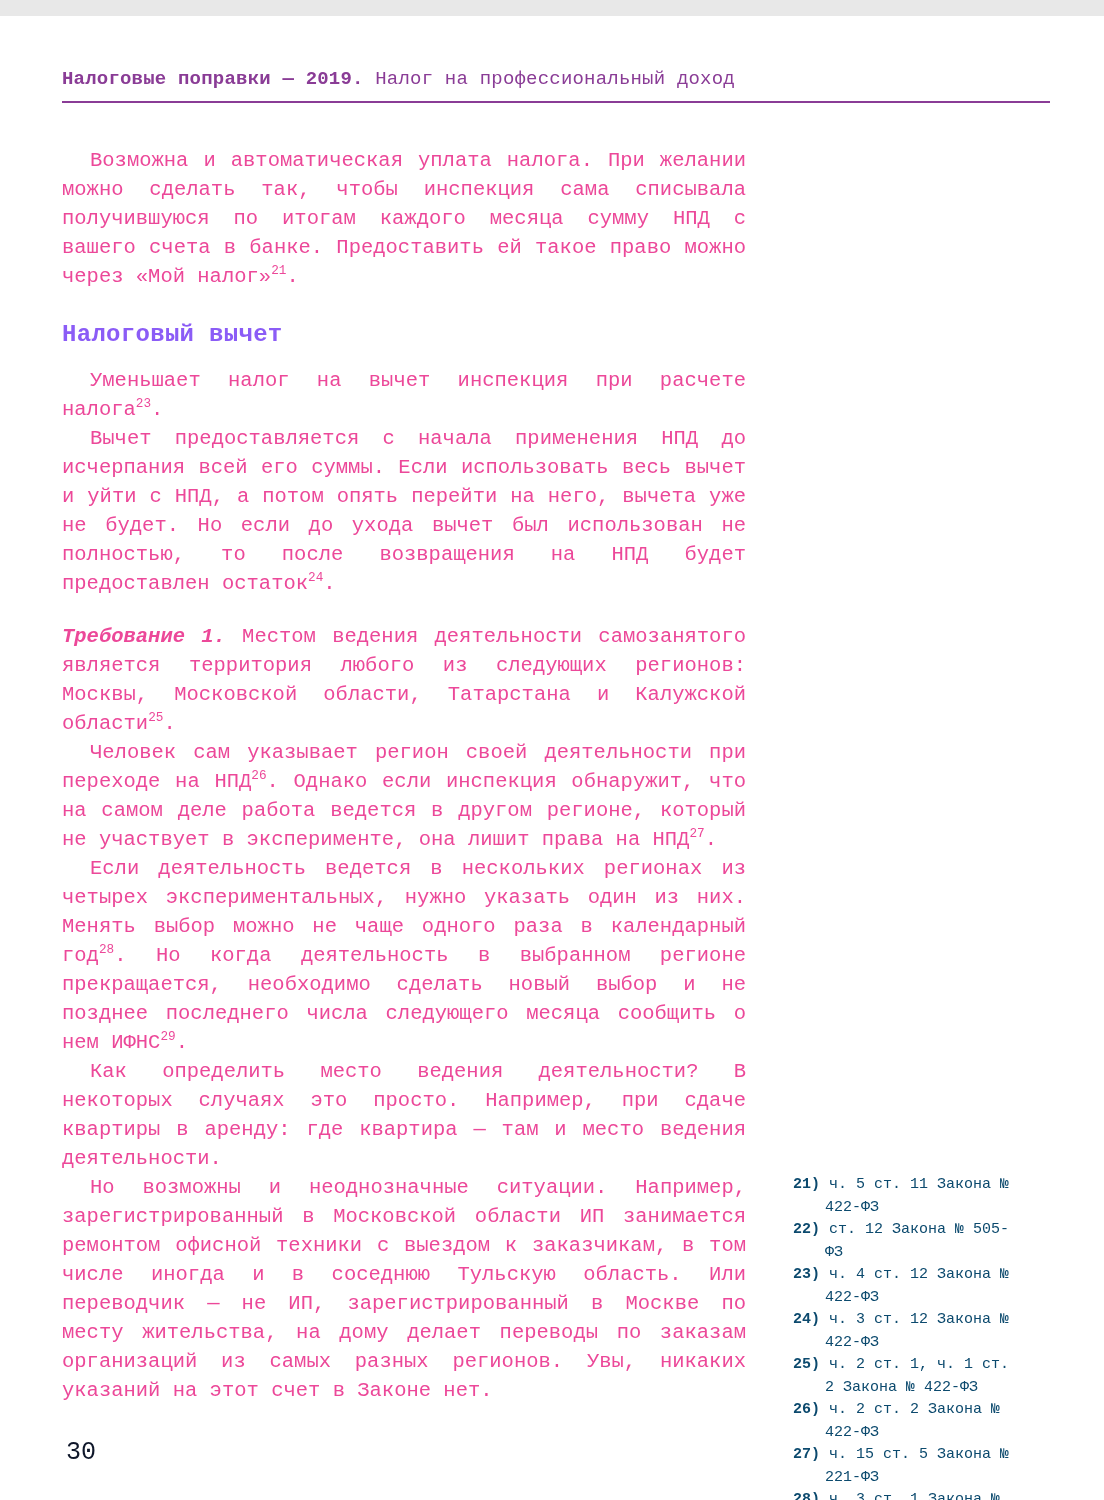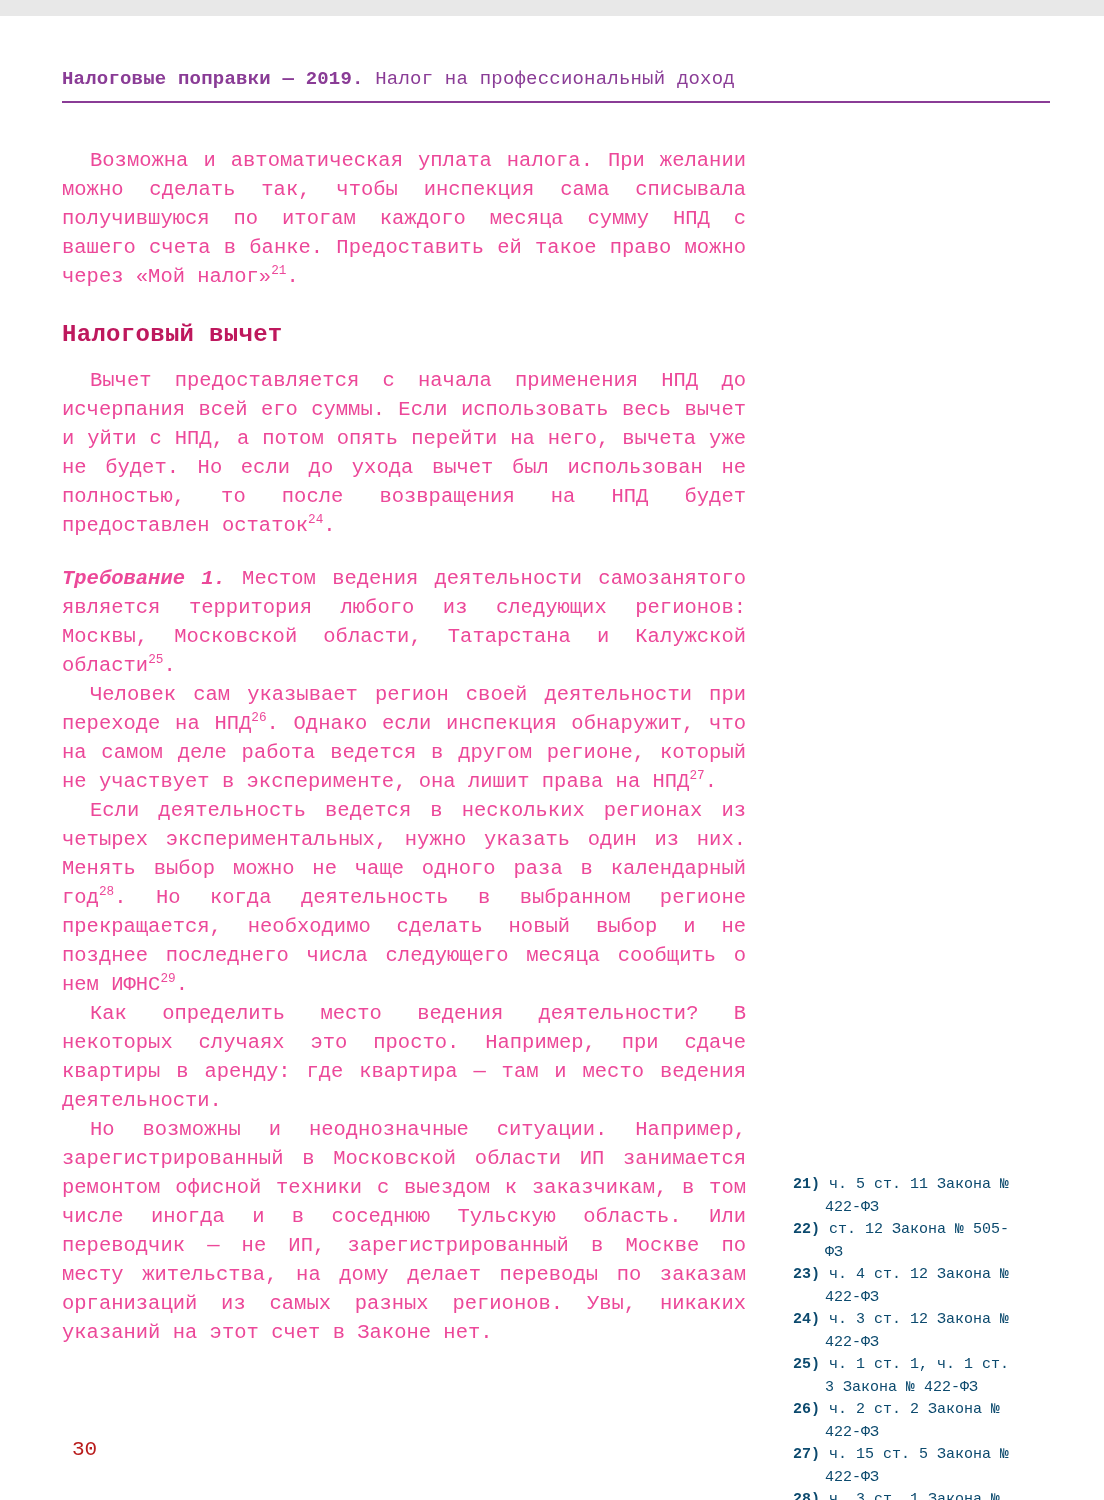--- a/index.html
+++ b/index.html
@@ -46,21 +46,21 @@
     line-height: 29px;
     color: #ec4899;
     text-align: justify;
   }
   .para.indent { text-indent: 28px; }
   .para.gap-above { margin-top: 24px; }
   .section-heading {
     margin: 30px 0 18px 0;
     font-size: 24px;
     font-weight: bold;
-    color: #be185d;
+    color: #8b5cf6;
     letter-spacing: 0.3px;
   }
   .fn-ref {
     font-size: 0.62em;
     line-height: 0;
     vertical-align: super;
   }
   .lead {
     font-weight: bold;
     font-style: italic;
@@ -78,24 +78,24 @@
   }
   .footnote {
     padding-left: 32px;
     text-indent: -32px;
   }
   .fn-num { font-weight: bold; }
 
   
   .page-number {
     position: absolute;
-    left: 72px;
+    left: 66px;
     top: 1422px;
-    font-size: 21px;
-    color: #b91c1c;
+    font-size: 25px;
+    color: #0f172a;
   }
 </style>
 </head>
 <body>
 
 <div class="page">
 
   <header class="page-header">
     <div class="header-line">
       <span class="header-bold">Налоговые поправки — 2019.</span><span class="header-rest"> Налог на профессиональный доход</span>
@@ -103,20 +103,21 @@
     <div class="header-rule"></div>
   </header>
 
   <main class="body-col">
 
     <p class="para indent"><span>Возможна и автоматическая уплата налога. При желании можно сделать так, чтобы инспекция сама списывала получившуюся по итогам каждого месяца сумму НПД с вашего счета в банке. Предоставить ей такое право можно через «Мой налог»</span><sup class="fn-ref">21</sup><span>.</span></p>
 
     <h2 class="section-heading">Налоговый вычет</h2>
 
 
+    <p class="para indent"><span>Уменьшает налог на вычет инспекция при расчете налога</span><sup class="fn-ref">23</sup><span>.</span></p>
 
     <p class="para indent"><span>Вычет предоставляется с начала применения НПД до исчерпания всей его суммы. Если использовать весь вычет и уйти с НПД, а потом опять перейти на него, вычета уже не будет. Но если до ухода вычет был использован не полностью, то после возвращения на НПД будет предоставлен остаток</span><sup class="fn-ref">24</sup><span>.</span></p>
 
 
 
     <p class="para gap-above"><span class="lead">Требование 1.</span><span> Местом ведения деятельности самозанятого является территория любого из следующих регионов: Москвы, Московской области, Татарстана и Калужской области</span><sup class="fn-ref">25</sup><span>.</span></p>
 
     <p class="para indent"><span>Человек сам указывает регион своей деятельности при переходе на НПД</span><sup class="fn-ref">26</sup><span>. Однако если инспекция обнаружит, что на самом деле работа ведется в другом регионе, который не участвует в эксперименте, она лишит права на НПД</span><sup class="fn-ref">27</sup><span>.</span></p>
 
     <p class="para indent"><span>Если деятельность ведется в нескольких регионах из четырех экспериментальных, нужно указать один из них. Менять выбор можно не чаще одного раза в календарный год</span><sup class="fn-ref">28</sup><span>. Но когда деятельность в выбранном регионе прекращается, необходимо сделать новый выбор и не позднее последнего числа следующего месяца сообщить о нем ИФНС</span><sup class="fn-ref">29</sup><span>.</span></p>
@@ -125,22 +126,22 @@
 
     <p class="para indent">Но возможны и неоднозначные ситуации. Например, зарегистрированный в Московской области ИП занимается ремонтом офисной техники с выездом к заказчикам, в том числе иногда и в соседнюю Тульскую область. Или переводчик — не ИП, зарегистрированный в Москве по месту жительства, на дому делает переводы по заказам организаций из самых разных регионов. Увы, никаких указаний на этот счет в Законе нет.</p>
 
   </main>
 
   <aside class="footnotes">
     <div class="footnote"><span class="fn-num">21)</span> <span>ч. 5 ст. 11 Закона № 422-ФЗ</span></div>
     <div class="footnote"><span class="fn-num">22)</span> <span>ст. 12 Закона № 505-ФЗ</span></div>
     <div class="footnote"><span class="fn-num">23)</span> <span>ч. 4 ст. 12 Закона № 422-ФЗ</span></div>
     <div class="footnote"><span class="fn-num">24)</span> <span>ч. 3 ст. 12 Закона № 422-ФЗ</span></div>
-    <div class="footnote"><span class="fn-num">25)</span> <span>ч. 1 ст. 1, ч. 1 ст. 3 Закона № 422-ФЗ</span></div>
+    <div class="footnote"><span class="fn-num">25)</span> <span>ч. 2 ст. 1, ч. 1 ст. 2 Закона № 422-ФЗ</span></div>
     <div class="footnote"><span class="fn-num">26)</span> <span>ч. 2 ст. 2 Закона № 422-ФЗ</span></div>
-    <div class="footnote"><span class="fn-num">27)</span> <span>ч. 15 ст. 5 Закона № 422-ФЗ</span></div>
+    <div class="footnote"><span class="fn-num">27)</span> <span>ч. 15 ст. 5 Закона № 221-ФЗ</span></div>
     <div class="footnote"><span class="fn-num">28)</span> <span>ч. 3 ст. 1 Закона № 422-ФЗ</span></div>
     <div class="footnote"><span class="fn-num">29)</span> <span>ч. 4 ст. 2 Закона № 422-ФЗ</span></div>
   </aside>
 
   <div class="page-number">30</div>
 
 </div>
 
 </body></html>

